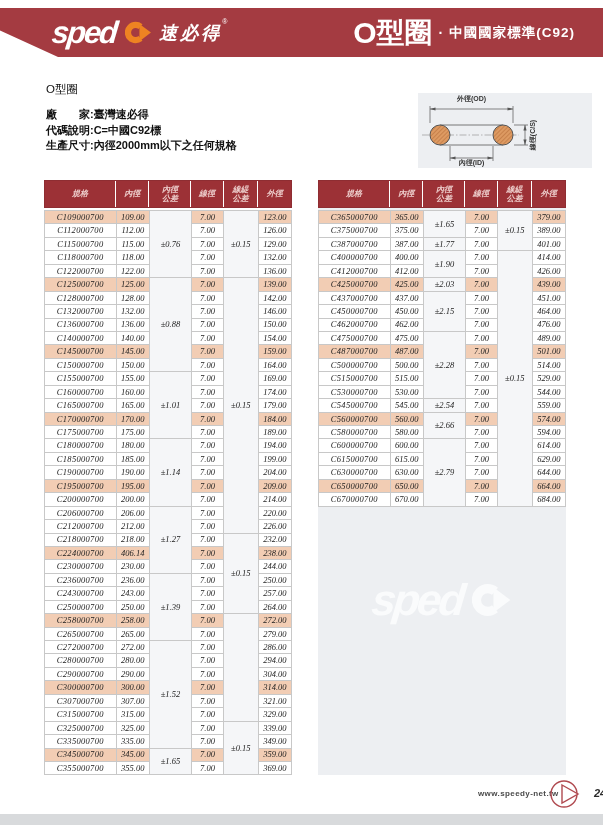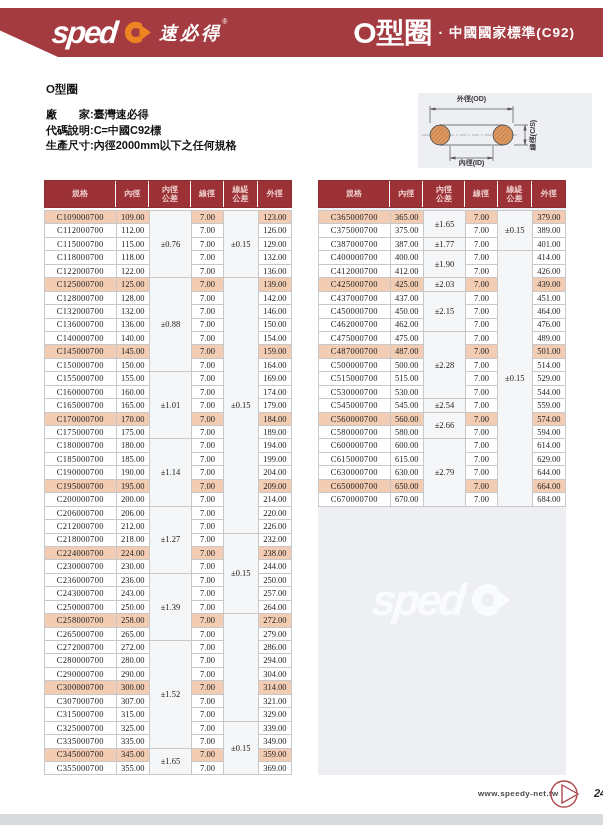--- a/index.html
+++ b/index.html
@@ -17,34 +17,34 @@
   .logo-reg{color:#fff;font-size:7px;align-self:flex-start;margin-top:10px;}
   .banner-title{position:absolute;right:28px;top:50%;transform:translateY(-50%);
                 color:#fff;display:flex;align-items:center;white-space:nowrap;}
   .bt-o{font-size:30px;font-weight:bold;line-height:1;}
   .bt-rest{font-size:28px;font-weight:bold;line-height:1;}
   .bt-dot{font-size:14px;font-weight:bold;margin:0 6px;}
   .bt-sub{font-size:13.5px;font-weight:bold;letter-spacing:1px;}
 
   
   .intro{position:absolute;left:46px;top:82px;color:#111;}
-  .intro-title{font-size:11.5px;font-weight:bold;margin-bottom:10px;}
+  .intro-title{font-size:11.5px;font-weight:normal;margin-bottom:10px;}
   .intro-line{font-size:11px;font-weight:bold;line-height:15.5px;white-space:pre;}
 
   
   .diagram{position:absolute;left:418px;top:93px;width:174px;height:75px;background:#edeff2;}
   .diagram svg{position:absolute;left:0;top:0;}
   .dim-label{position:absolute;font-size:7px;color:#333;font-weight:bold;}
   .od-label{left:0;top:1px;width:107px;text-align:center;}
   .id-label{left:0;top:65px;width:107px;text-align:center;}
   .cs-label{left:115px;top:42px;transform:translate(-50%,-50%) rotate(-90deg);white-space:nowrap;}
 
   
   .right-panel{position:absolute;left:318px;top:180px;width:248px;height:595px;background:#edeff2;}
-  .tbl-wrap{position:absolute;top:180px;width:248px;}
+  .tbl-wrap{position:absolute;top:180px;width:248px;font-style:italic;}
   .tbl-left{left:44px;}
   .tbl-right{left:318px;}
   .thead{display:flex;gap:1px;background:#fff;border:1px solid #8e2d32;margin-bottom:2px;}
   .th{background:#9c3136;color:#eecfcd;font-weight:bold;font-size:8px;line-height:1.15;
       height:26px;display:flex;align-items:center;justify-content:center;text-align:center;
       white-space:pre-line;}
   .th0{width:29%;}.th1{width:13.5%;}.th2{width:17%;}.th3{width:13%;}.th4{width:14%;}.th5{width:13.5%;}
   table.tbl{border-collapse:collapse;width:248px;table-layout:fixed;background:#15803d;}
   table.tbl td{border:1px solid #c8c8c8;height:12.45px;padding:0;text-align:center;
       font-family:"Liberation Serif",serif;font-size:8.5px;color:#1c1c1c;line-height:1;}
@@ -314,21 +314,21 @@
           </tr>
           <tr>
             <td class="data spec">C218000700</td>
             <td class="data">218.00</td>
             <td class="data">7.00</td>
             <td class="tol" rowspan="6">±0.15</td>
             <td class="data">232.00</td>
           </tr>
           <tr class="hl">
             <td class="data spec">C224000700</td>
-            <td class="data">224.00</td>
+            <td class="data">406.14</td>
             <td class="data">7.00</td>
             <td class="data">238.00</td>
           </tr>
           <tr>
             <td class="data spec">C230000700</td>
             <td class="data">230.00</td>
             <td class="data">7.00</td>
             <td class="data">244.00</td>
           </tr>
           <tr>

